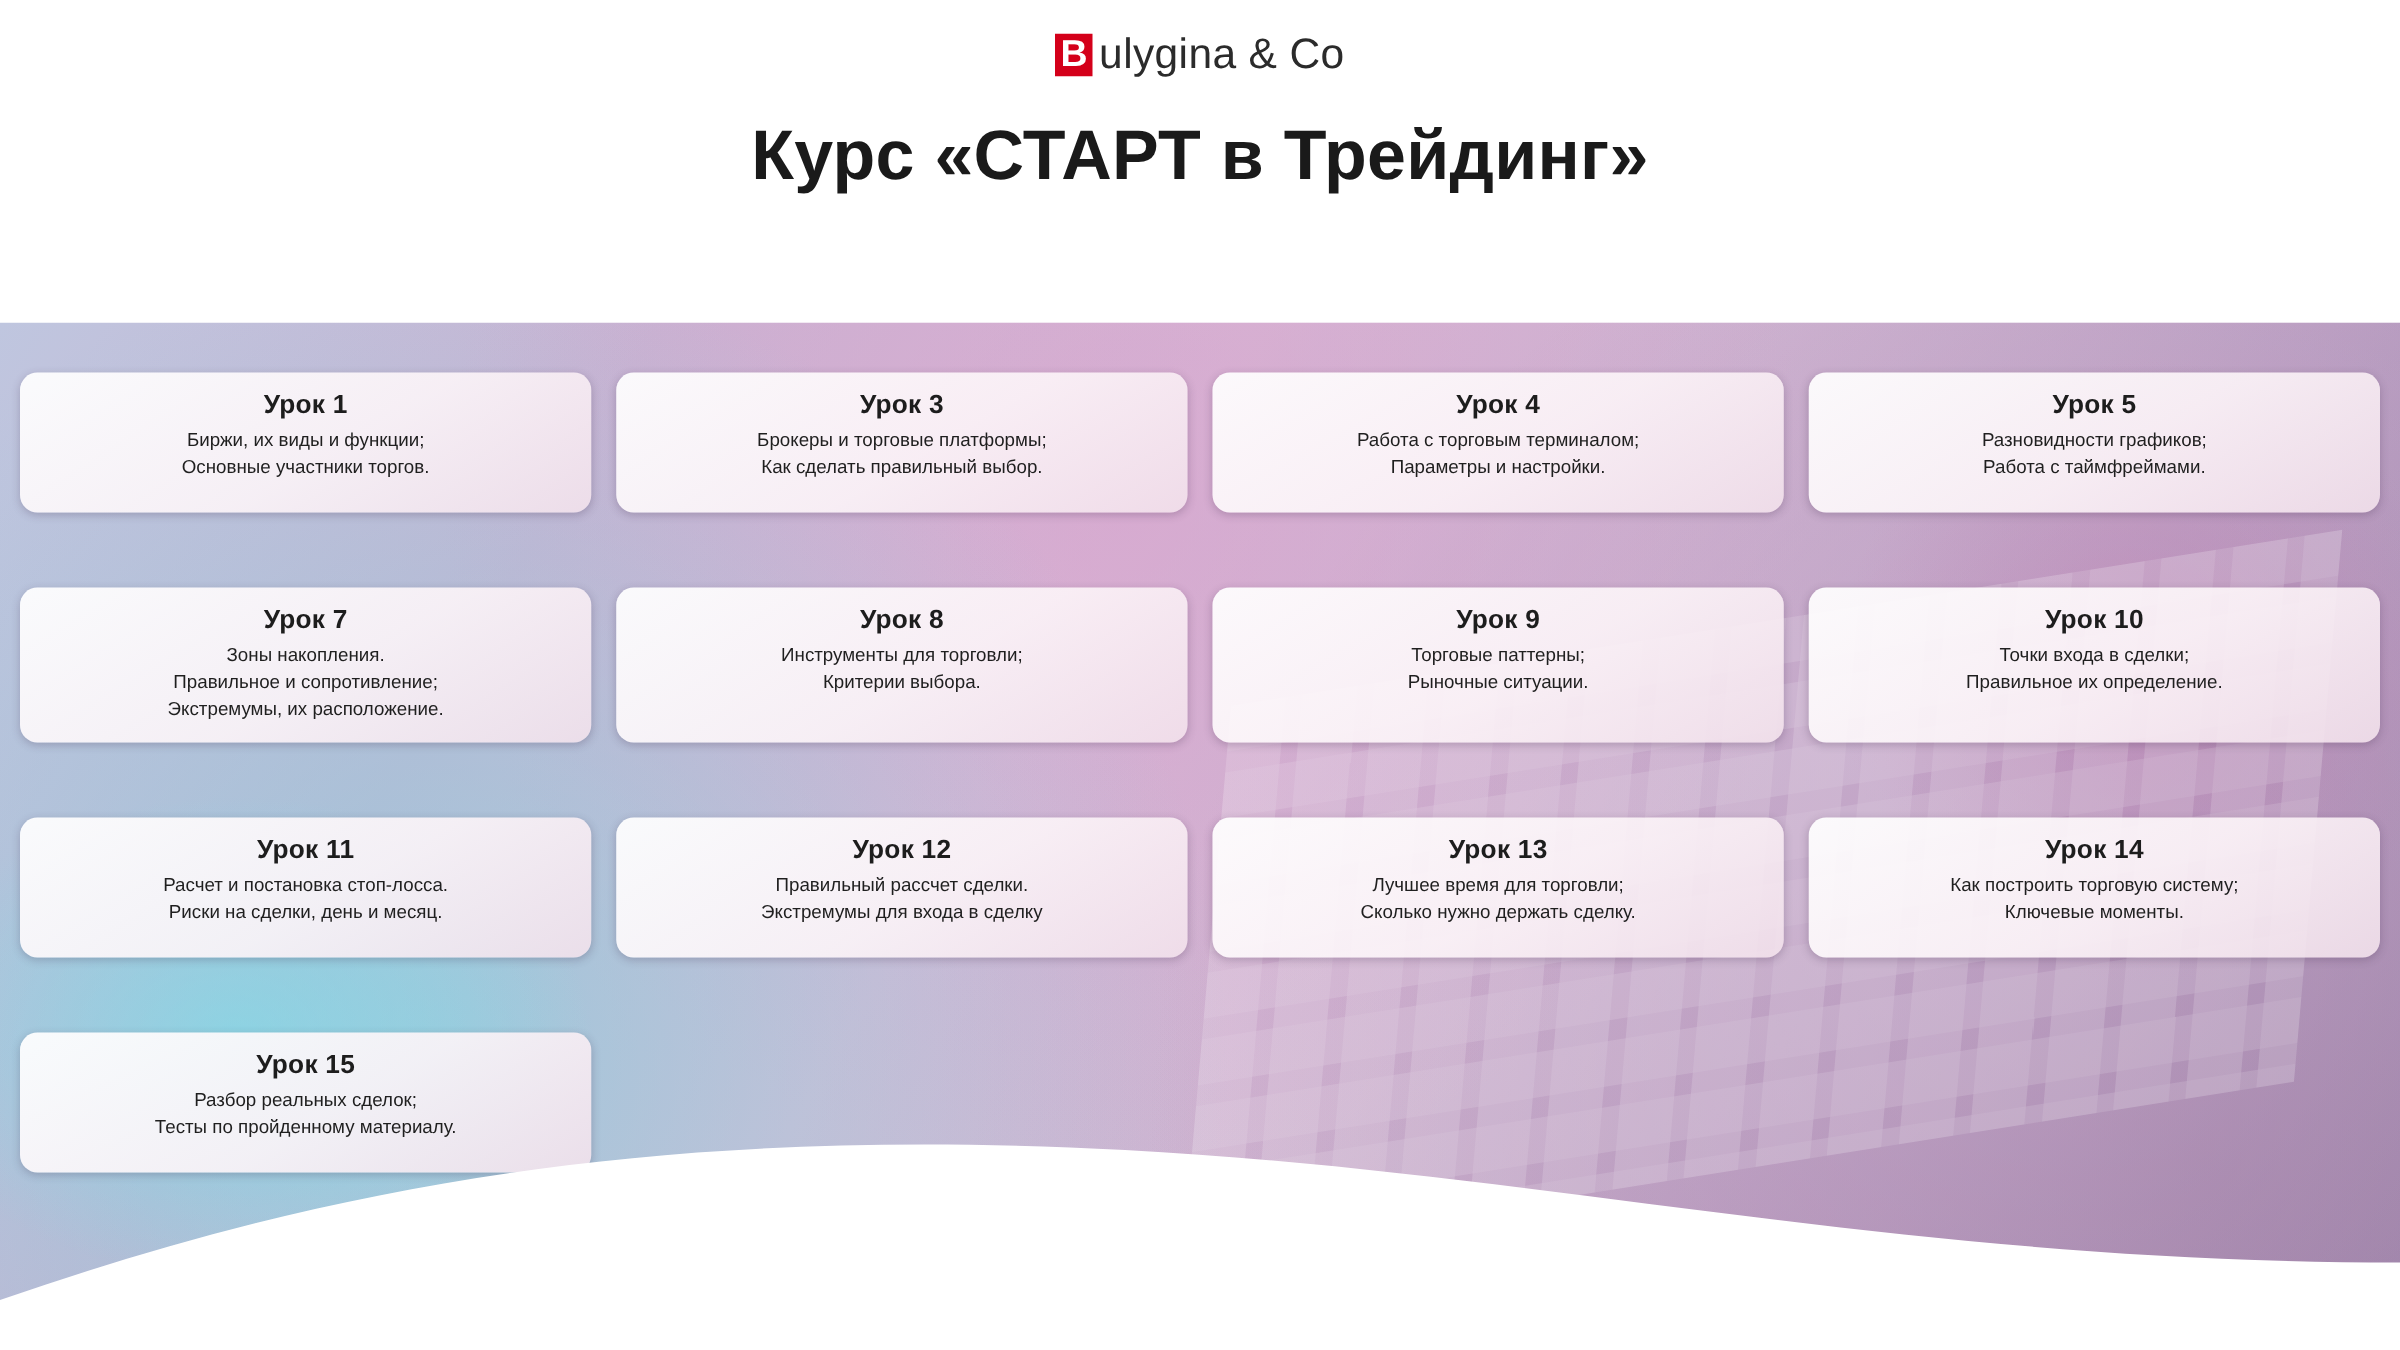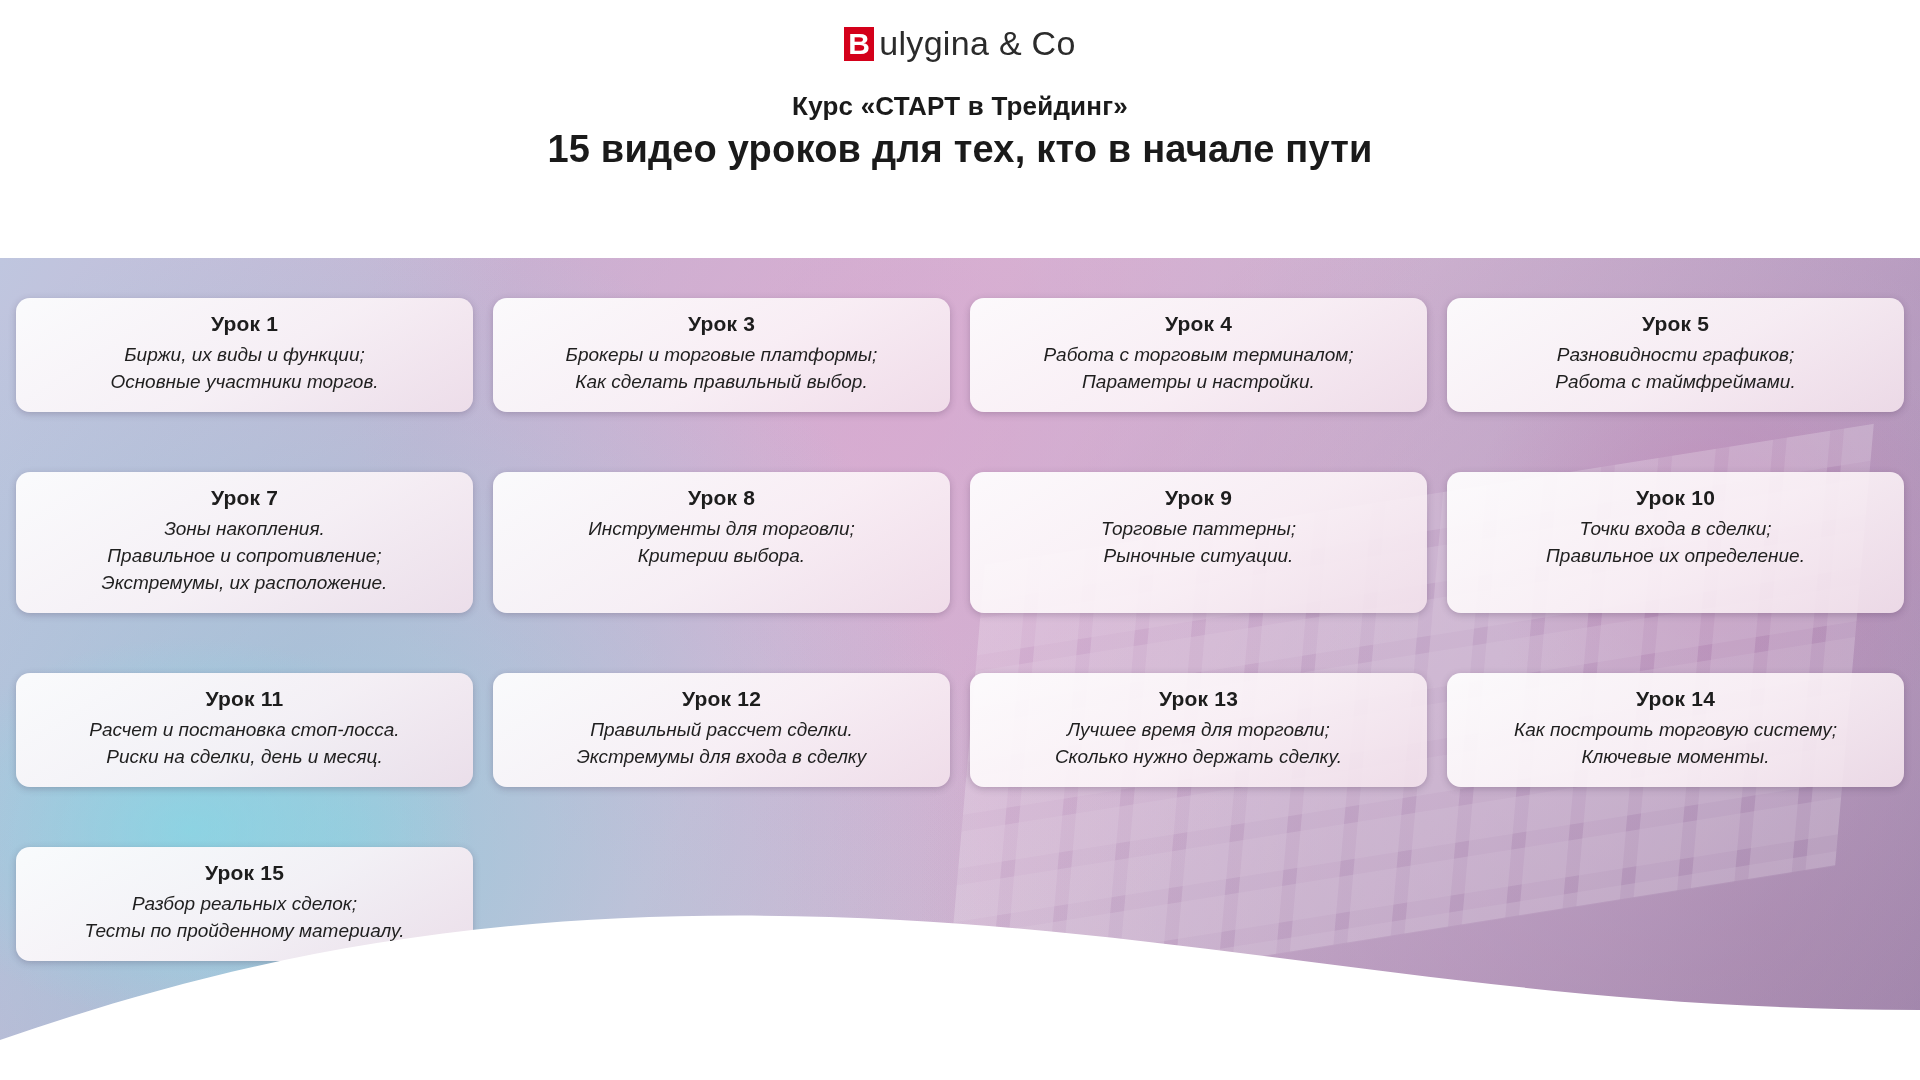--- a/index.html
+++ b/index.html
@@ -41,21 +41,21 @@
     color: #ffffff;
     font-weight: bold;
     font-size: 30px;
     line-height: 34px;
     width: 30px;
     height: 34px;
     text-align: center;
     margin-right: 3px;
   }
   .title-1 {
-    font-size: 26px;
+    font-size: 56px;
     font-weight: bold;
     color: #1a1a1a;
     margin: 10px 0 6px 0;
     letter-spacing: .2px;
   }
   .title-2 {
     font-size: 38px;
     font-weight: bold;
     color: #1a1a1a;
     margin: 0;
@@ -147,37 +147,35 @@
     justify-content: flex-start;
   }
   .card-title {
     font-size: 21px;
     font-weight: bold;
     color: #1d1d1d;
     margin-bottom: 6px;
     letter-spacing: .2px;
   }
   .card-lines {
-    font-size: 19px;
+    font-size: 15px;
     line-height: 1.42;
     color: #1f1f1f;
-    font-style: italic;
   }
   .card-lines div { white-space: nowrap; }
 </style>
 </head>
 <body>
 
 <div class="header">
   <div class="brand">
     <span class="brand-badge">B</span>
       <span>ulygina &amp; Co</span>
   </div>
   <div class="title-1">Курс «СТАРТ в Трейдинг»</div>
-  <div class="title-2">15 видео уроков для тех, кто в начале пути</div>
 </div>
 
 <div class="photo-panel">
   <div class="glow-right"></div>
   <div class="kbd"></div>
   <div class="glow-left"></div>
 
   <div class="grid" id="lessons-grid">
       <div class="card">
         <div class="card-title">Урок 1</div>

